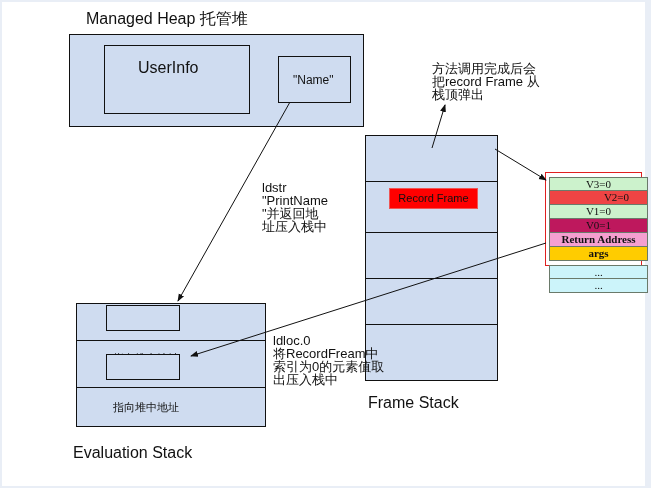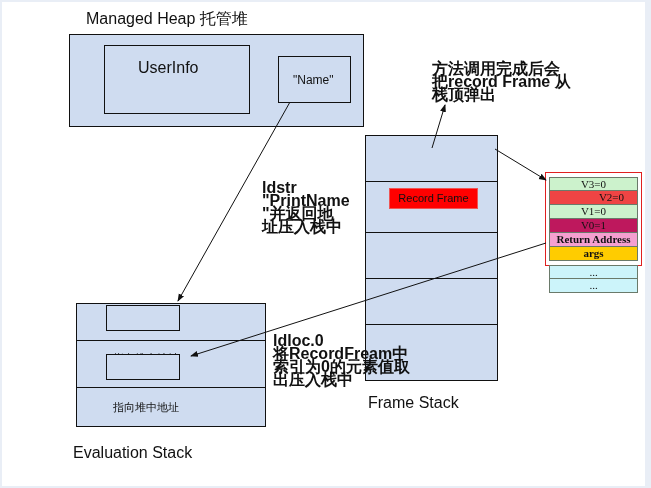--- a/index.html
+++ b/index.html
@@ -16,24 +16,24 @@
   .abs { position: absolute; }
   .box {
     position: absolute; background: #cfdcf0; border: 1.5px solid #111; box-sizing: border-box;
   }
   .inner {
     position: absolute; border: 1.5px solid #111; box-sizing: border-box;
     background: #cfdcf0;
   }
   .divider { position: absolute; height: 0; border-top: 1.5px solid #111; }
   .title { font-size: 16px; white-space: nowrap; }
-  .note { font-size: 16px; line-height: 13px; white-space: pre; font-weight: bold; }
+  .note { font-size: 13px; line-height: 13px; white-space: pre; }
   .small { font-size: 11px; margin-top: 40px; }
   .frames {
-    position: absolute; left: 549px; top: 177px; width: 89px;
+    position: absolute; left: 549px; top: 177px; width: 99px;
     font-family: "Liberation Serif", "DejaVu Serif", serif; font-size: 11px;
   }
   .frow {
     height: 14px; line-height: 13px; text-align: center; box-sizing: border-box;
     border: 1px solid #6a7a6a; border-top: none;
   }
   .frow:first-child { border-top: 1px solid #6a7a6a; }
   .bold { font-weight: bold; }
   svg.lines { position: absolute; left: 0; top: 0; }
 </style>

